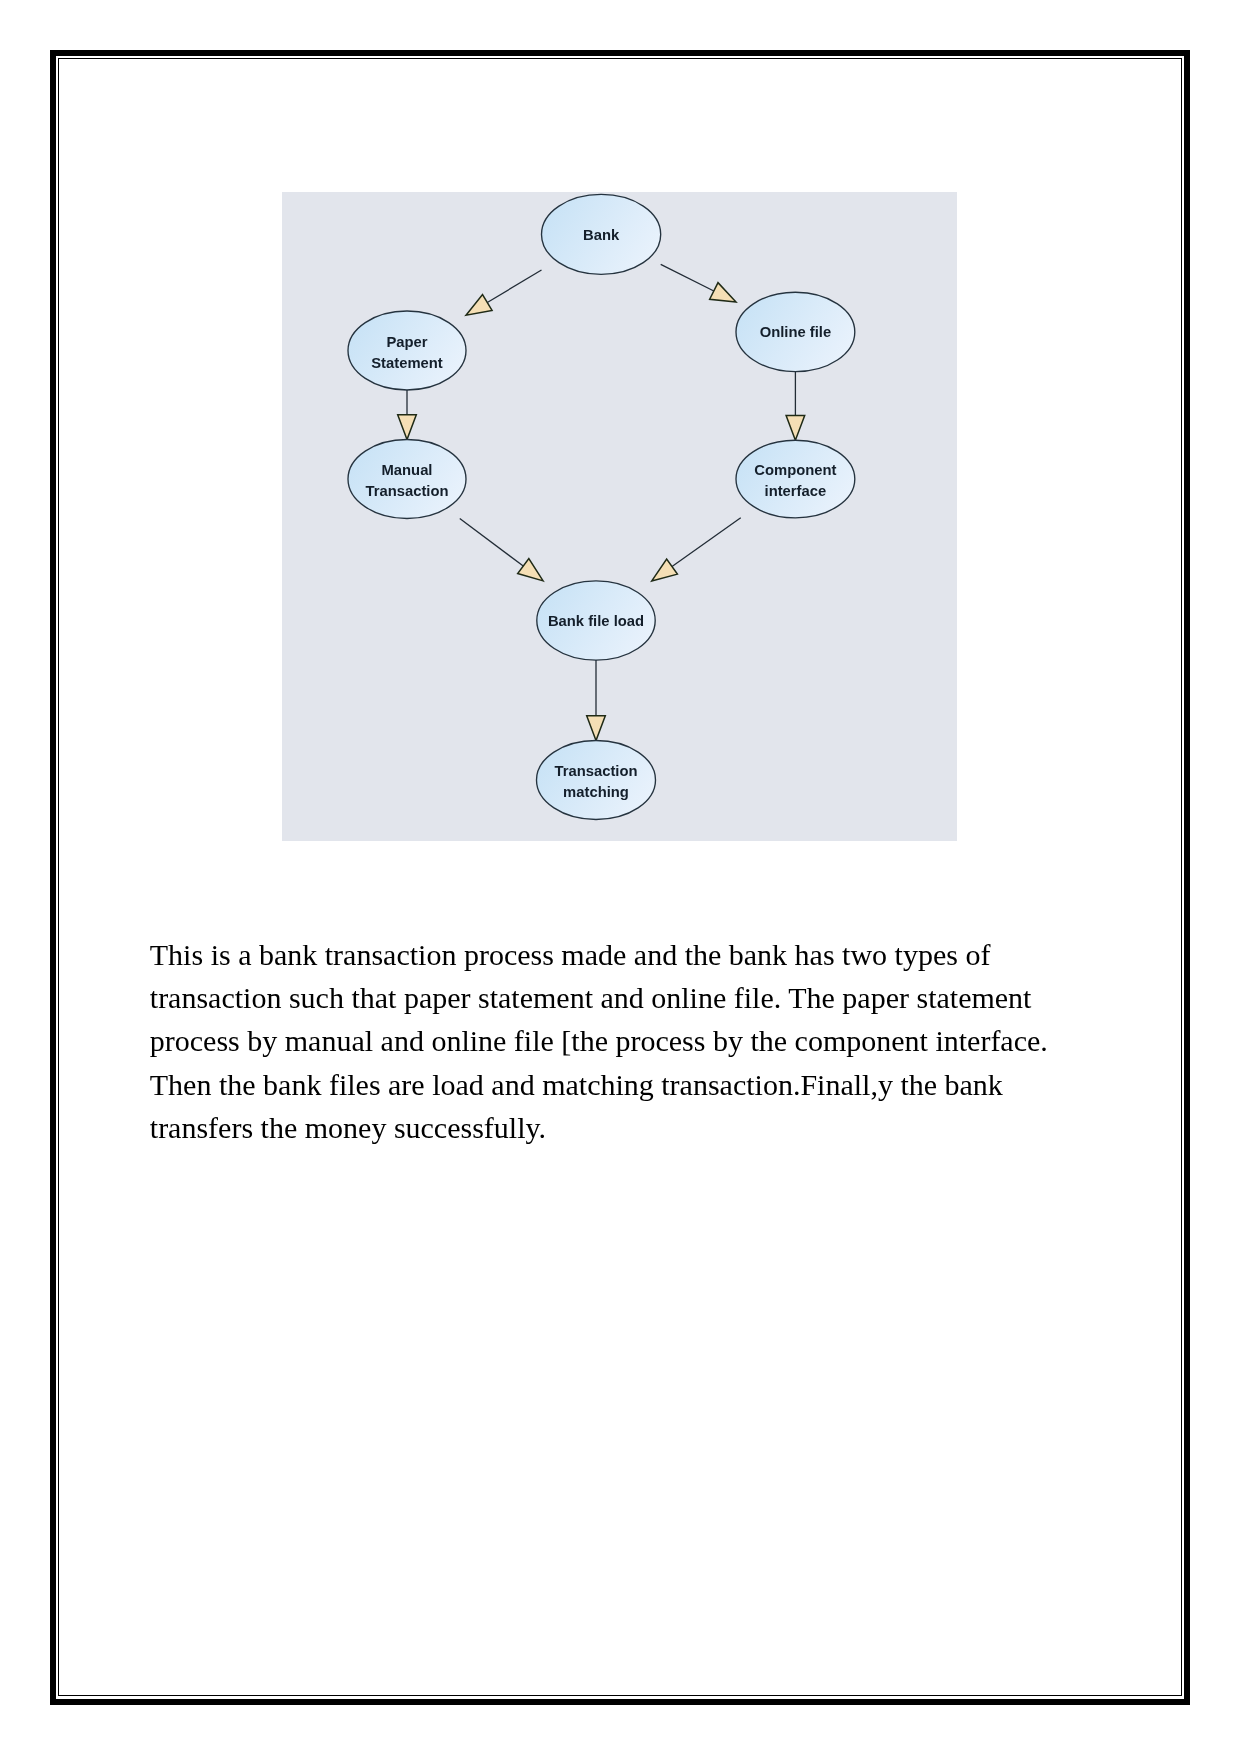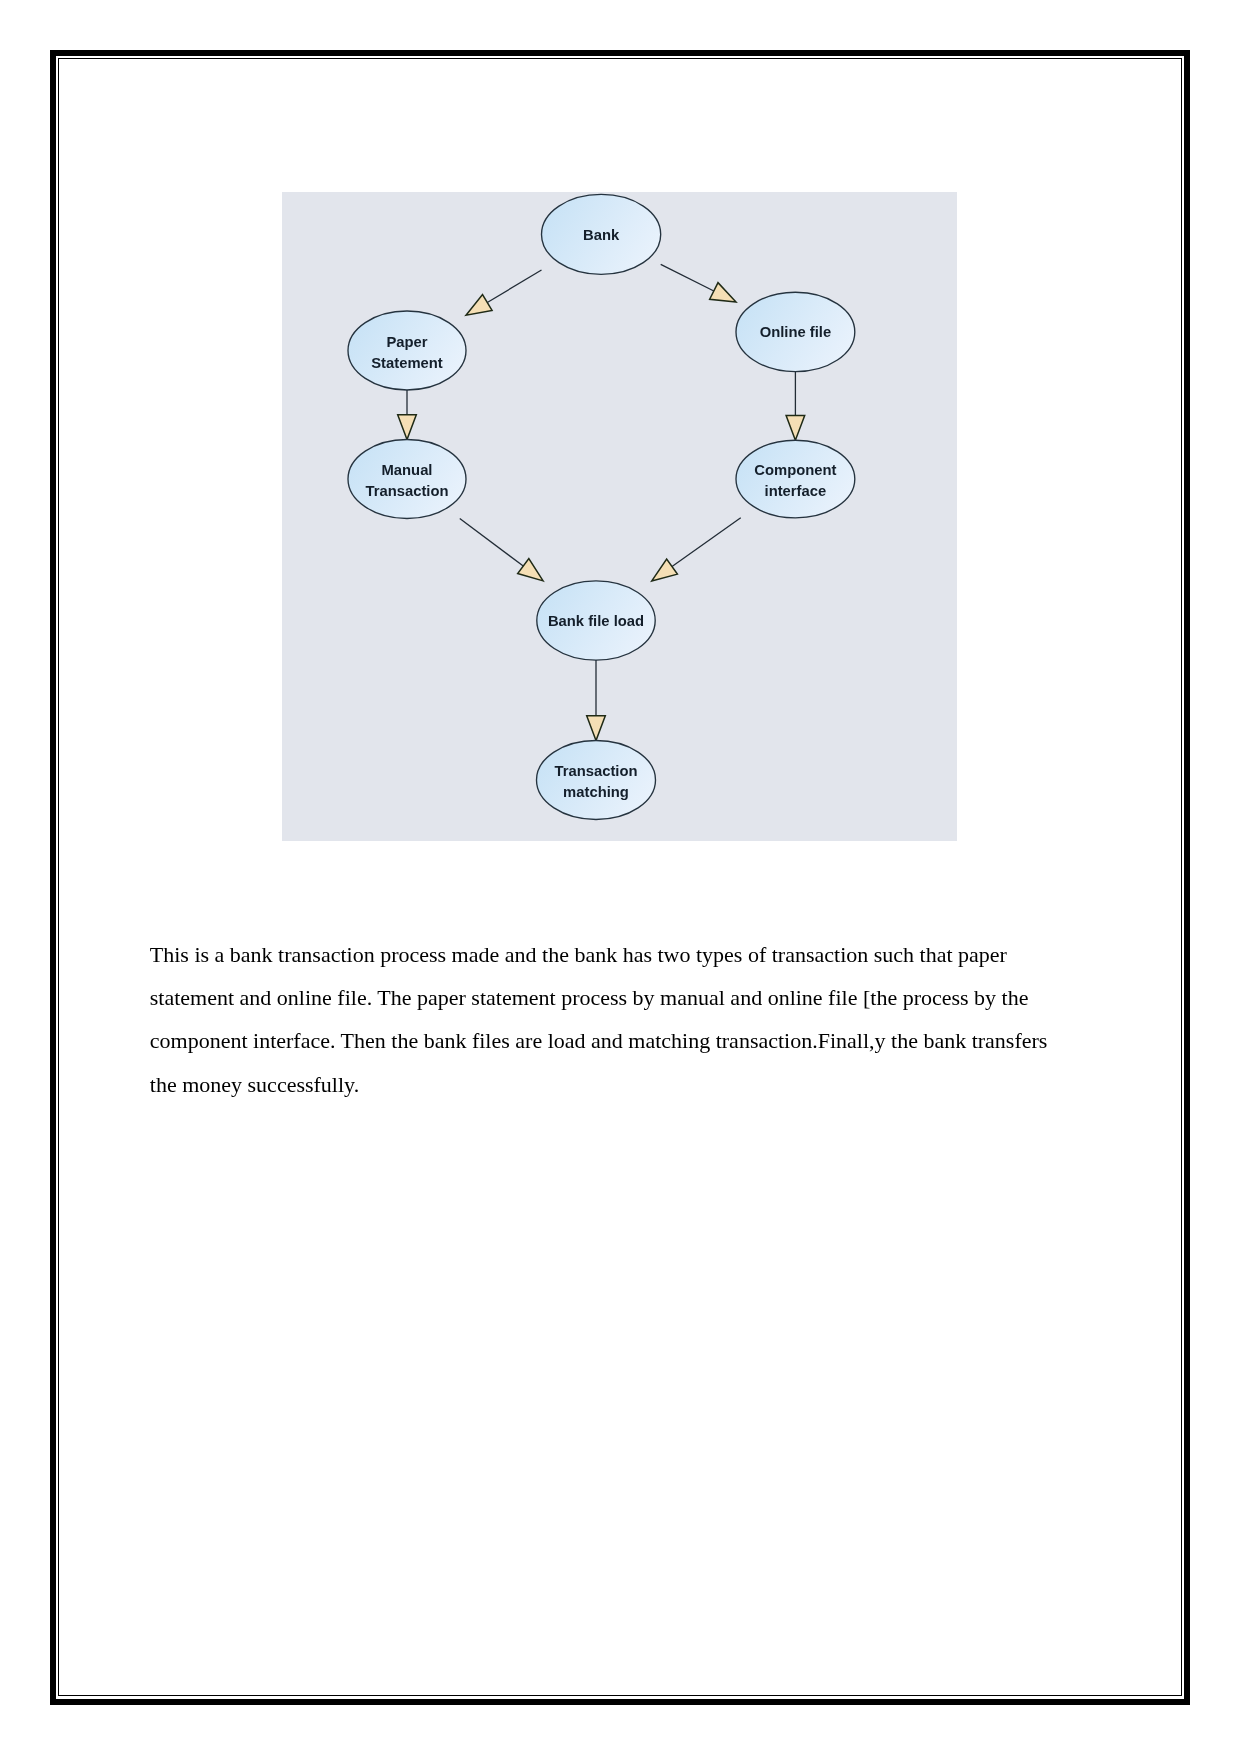--- a/index.html
+++ b/index.html
@@ -37,21 +37,21 @@
   .node-label{
     font-family:"Liberation Sans", sans-serif;
     font-size:14.8px;
     font-weight:700;
   }
   #body-text{
     position:absolute;
     left:149.8px; top:933.4px;
     width:918px;
     margin:0;
-    font-size:22px;
+    font-size:30px;
     line-height:43.05px;
     color:#000000;
     text-align:left;
   }
 </style>
 </head>
 <body>
 
 <div id="page-sheet" style="background: rgb(255, 255, 255);">
 

